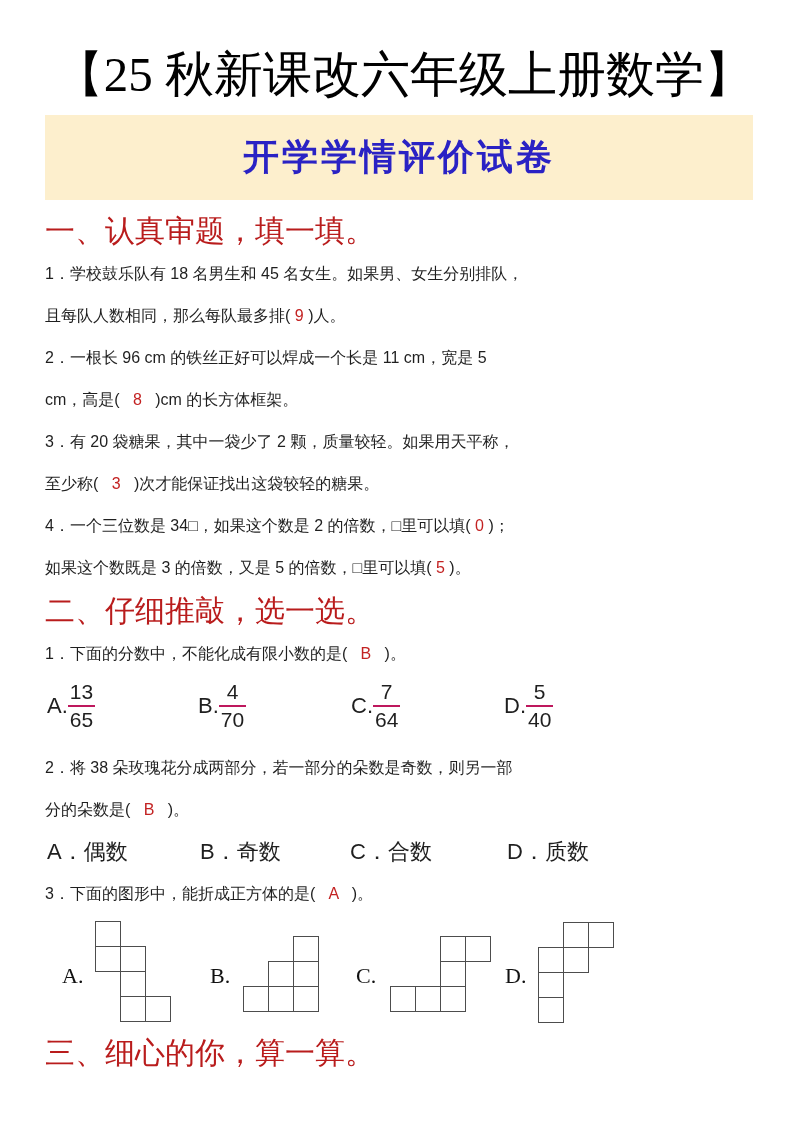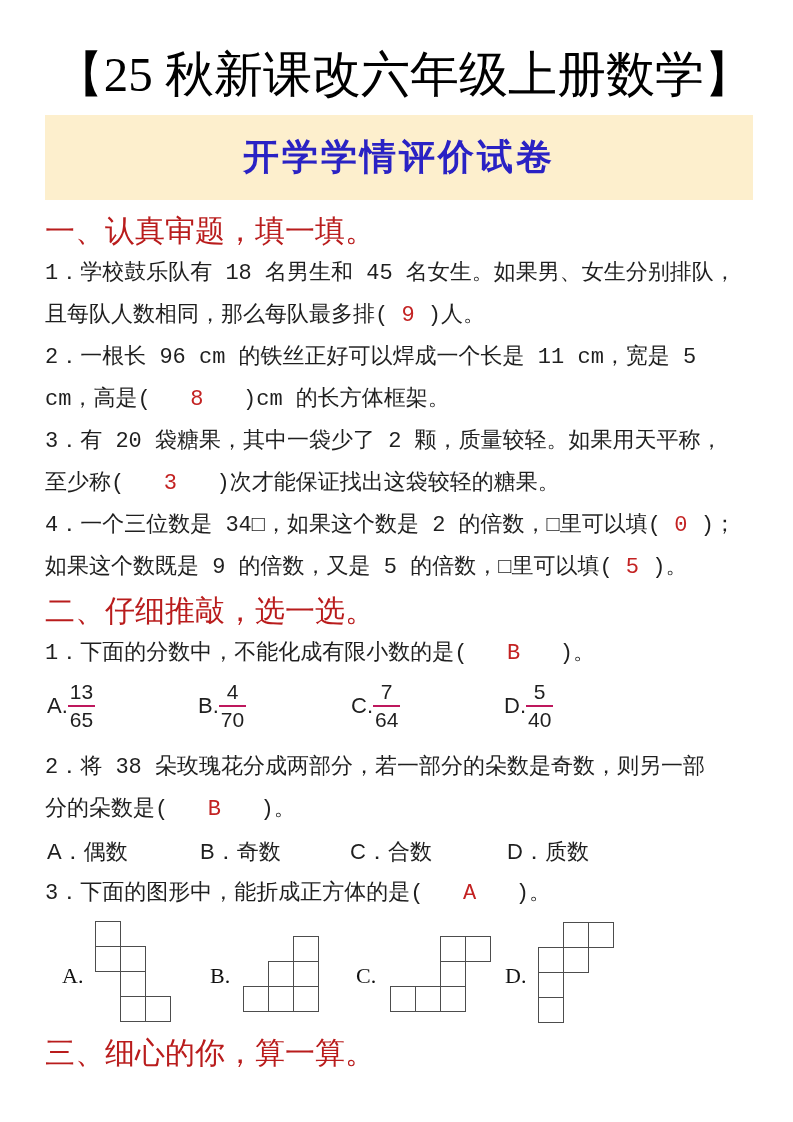--- a/index.html
+++ b/index.html
@@ -39,24 +39,23 @@
   }
   .content { margin-top:9px; }
   .sec-header {
     font-size:30px;
     font-weight:normal;
     line-height:44px;
     color:#b91c1c;
     white-space:pre-wrap;
   }
   .tline {
-    font-size:22px;
+    font-size:16px;
     line-height:42px;
     white-space:pre-wrap;
-    font-family:Liberation Mono, monospace;
   }
   .ans { font-weight:normal; }
   
   .fraction-row { position:relative; height:72px; }
   .fraction-item {
     position:absolute; top:4px;
     display:flex; align-items:center;
     font-size:22px;
   }
   .fraction-item:nth-child(1){ left:2px; }
@@ -113,21 +112,21 @@
   </div>
   <div class="content">
       <div class="sec-header">一、认真审题，填一填。</div>
       <div class="tline"><span>1．学校鼓乐队有 18 名男生和 45 名女生。如果男、女生分别排队，</span></div>
       <div class="tline"><span>且每队人数相同，那么每队最多排( </span><span class="ans" style="color: rgb(195, 34, 34);">9</span><span> )人。</span></div>
       <div class="tline"><span>2．一根长 96 cm 的铁丝正好可以焊成一个长是 11 cm，宽是 5</span></div>
       <div class="tline"><span>cm，高是(   </span><span class="ans" style="color: rgb(195, 34, 34);">8</span><span>   )cm 的长方体框架。</span></div>
       <div class="tline"><span>3．有 20 袋糖果，其中一袋少了 2 颗，质量较轻。如果用天平称，</span></div>
       <div class="tline"><span>至少称(   </span><span class="ans" style="color: rgb(195, 34, 34);">3</span><span>   )次才能保证找出这袋较轻的糖果。</span></div>
       <div class="tline"><span>4．一个三位数是 34□，如果这个数是 2 的倍数，□里可以填( </span><span class="ans" style="color: rgb(195, 34, 34);">0</span><span> )；</span></div>
-      <div class="tline"><span>如果这个数既是 9 的倍数，又是 5 的倍数，□里可以填( </span><span class="ans" style="color: rgb(195, 34, 34);">5</span><span> )。</span></div>
+      <div class="tline"><span>如果这个数既是 3 的倍数，又是 5 的倍数，□里可以填( </span><span class="ans" style="color: rgb(195, 34, 34);">5</span><span> )。</span></div>
       <div class="sec-header">二、仔细推敲，选一选。</div>
       <div class="tline"><span>1．下面的分数中，不能化成有限小数的是(   </span><span class="ans" style="color: rgb(195, 34, 34);">B</span><span>   )。</span></div>
       <div class="fraction-row">
         <span class="fraction-item">
           <span class="opt-letter">A.</span>
           <span class="frac">
             <span class="num">13</span>
             <span class="den">65</span>
           </span>
         </span>

